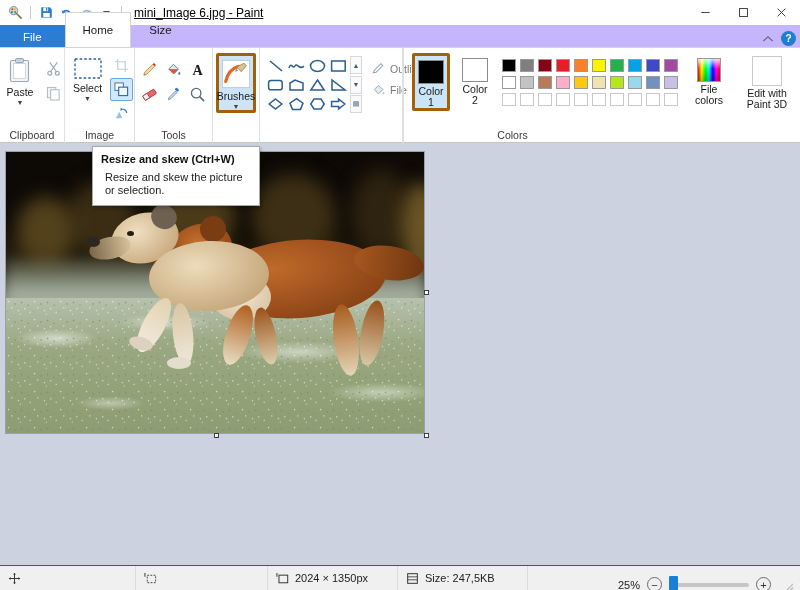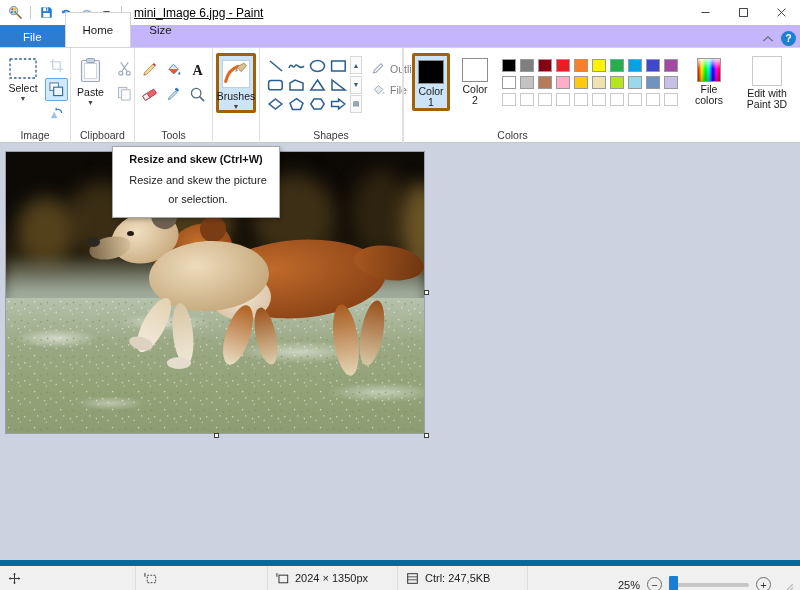--- a/index.html
+++ b/index.html
@@ -318,28 +318,28 @@
     position: absolute;
     left: 106px; top: 123px;
     width: 168px;
     background: #ffffff;
     border: 1px solid #a9a9a9;
     box-shadow: 1px 2px 4px rgba(0,0,0,.25);
     padding: 6px 8px 8px 8px;
     z-index: 50;
   }
   .tt-title { font-size: 11px; font-weight: bold; color:#111; margin-bottom: 6px;}
-  .tt-body { font-size: 11px; color:#222; line-height: 19px; padding-left: 4px;}
+  .tt-body { font-size: 11px; color:#222; line-height: 13px; padding-left: 4px;}
 
   
   .statusbar {
     flex: 0 0 24px;
     height: 40px;
     background: #f0f0f0;
-    border-top: 6px solid #0369a1;
+    border-top: 1px solid #0369a1;
     display: flex;
     align-items: center;
     font-size: 11px;
     color: #222;
   }
   .sb-cell {
     height: 24px;
     display: flex; align-items: center;
     gap: 6px;
     padding: 0 8px;
@@ -446,56 +446,20 @@
         <svg width="12" height="8" viewBox="0 0 14 9">
             <path d="M1.5 7L7 2l5.5 5" fill="none" stroke="#6a6a6a" stroke-width="1.4"></path>
           </svg>
       </div>
       <div class="help-btn">?</div>
     </div>
   </div>
 
   <div class="ribbon">
 
-    <div class="group" style="width:70px">
-      <div class="group-body">
-        <div class="clipboard-grid">
-          <div class="bigbtn">
-            <svg width="30" height="24" viewBox="0 0 30 24">
-              <rect x="2" y="2" width="26" height="19" fill="none" stroke="#2f5f8f" stroke-width="1.3" stroke-dasharray="2.6 2"></rect>
-            </svg>
-            <div class="lbl">Select</div>
-            <div class="caret">▼</div>
-          </div>
-          <div class="img-right">
-            <div class="smallbtn dim">
-              <svg width="15" height="15" viewBox="0 0 16 16">
-                <path d="M4 1v11h11" fill="none" stroke="#4b7aa8" stroke-width="1.3"></path>
-                <path d="M1 4h11v11" fill="none" stroke="#4b7aa8" stroke-width="1.3"></path>
-              </svg>
-            </div>
-            <div class="smallbtn hover">
-              <svg width="15" height="15" viewBox="0 0 16 16">
-                <rect x="1" y="1" width="9" height="8" fill="#ffffff" stroke="#4b7aa8" stroke-width="1.1"></rect>
-                <rect x="5" y="5.5" width="9.5" height="9" fill="#eef5fb" stroke="#2d6ba3" stroke-width="1.2"></rect>
-              </svg>
-            </div>
-            <div class="smallbtn">
-              <svg width="15" height="15" viewBox="0 0 16 16">
-                <path d="M2 13h7l-3.5-7z" fill="#9cc3e0"></path>
-                <path d="M9 3.5a4 4 0 0 1 4.5 4" fill="none" stroke="#2b7cd3" stroke-width="1.3"></path>
-                <path d="M7 1.6l2.6 1.8L7 5.2z" fill="#2b7cd3"></path>
-              </svg>
-            </div>
-          </div>
-        </div>
-      </div>
-      <div class="group-label">Image</div>
-    </div>
-
     <div class="group" style="width:64px">
       <div class="group-body">
         <div class="clipboard-grid">
           <div class="bigbtn">
             <svg width="26" height="28" viewBox="0 0 26 28">
               <rect x="3.5" y="3.5" width="18" height="21" rx="1.5" fill="#f6f6f6" stroke="#9aa8b8" stroke-width="1.2"></rect>
               <rect x="6.5" y="6.5" width="12" height="15" fill="#ffffff" stroke="#c8d2dc" stroke-width=".9"></rect>
               <rect x="8.5" y="1.6" width="8" height="4" rx="1" fill="#c8d4e2" stroke="#8aa0b6" stroke-width="1"></rect>
             </svg>
             <div class="lbl">Paste</div>
@@ -512,20 +476,56 @@
             <div class="smallbtn">
               <svg width="15" height="15" viewBox="0 0 16 16">
                 <rect x="1.5" y="1.5" width="9" height="11" fill="#f4f4f4" stroke="#a8b4c2" stroke-width="1"></rect>
                 <rect x="5" y="4" width="9" height="11" fill="#ffffff" stroke="#a8b4c2" stroke-width="1"></rect>
               </svg>
             </div>
           </div>
         </div>
       </div>
       <div class="group-label">Clipboard</div>
+    </div>
+
+    <div class="group" style="width:70px">
+      <div class="group-body">
+        <div class="clipboard-grid">
+          <div class="bigbtn">
+            <svg width="30" height="24" viewBox="0 0 30 24">
+              <rect x="2" y="2" width="26" height="19" fill="none" stroke="#2f5f8f" stroke-width="1.3" stroke-dasharray="2.6 2"></rect>
+            </svg>
+            <div class="lbl">Select</div>
+            <div class="caret">▼</div>
+          </div>
+          <div class="img-right">
+            <div class="smallbtn dim">
+              <svg width="15" height="15" viewBox="0 0 16 16">
+                <path d="M4 1v11h11" fill="none" stroke="#4b7aa8" stroke-width="1.3"></path>
+                <path d="M1 4h11v11" fill="none" stroke="#4b7aa8" stroke-width="1.3"></path>
+              </svg>
+            </div>
+            <div class="smallbtn hover">
+              <svg width="15" height="15" viewBox="0 0 16 16">
+                <rect x="1" y="1" width="9" height="8" fill="#ffffff" stroke="#4b7aa8" stroke-width="1.1"></rect>
+                <rect x="5" y="5.5" width="9.5" height="9" fill="#eef5fb" stroke="#2d6ba3" stroke-width="1.2"></rect>
+              </svg>
+            </div>
+            <div class="smallbtn">
+              <svg width="15" height="15" viewBox="0 0 16 16">
+                <path d="M2 13h7l-3.5-7z" fill="#9cc3e0"></path>
+                <path d="M9 3.5a4 4 0 0 1 4.5 4" fill="none" stroke="#2b7cd3" stroke-width="1.3"></path>
+                <path d="M7 1.6l2.6 1.8L7 5.2z" fill="#2b7cd3"></path>
+              </svg>
+            </div>
+          </div>
+        </div>
+      </div>
+      <div class="group-label">Image</div>
     </div>
 
     <div class="group" style="width:78px">
       <div class="group-body">
         <div class="tools-grid">
           <div class="tool">
             <svg width="17" height="17" viewBox="0 0 18 18">
               <path d="M3 15l1-3.2L12.4 3.4l2.2 2.2L6.2 14z" fill="#f2d79a" stroke="#b08a44" stroke-width=".9"></path>
               <path d="M12.4 3.4l2.2 2.2 1.3-1.3-2.2-2.2z" fill="#c0392b"></path>
               <path d="M3 15l1.1-.3-.8-.8z" fill="#444"></path>
@@ -668,21 +668,20 @@
               <svg width="15" height="15" viewBox="0 0 16 16">
                 <path d="M3.5 8L8 3.5 12.6 8.1 8 12.7z" fill="#e4eaf0" stroke="#9aa6b4" stroke-width="1"></path>
                 <path d="M13.6 10c.8 1.3 1 2 .4 2.6-.6.6-1.6.2-1.4-.8.1-.6.6-1.3 1-1.8z" fill="#b8c4d2"></path>
               </svg>
               <span>File</span>
               <span style="font-size:7px">▼</span>
             </div>
           </div>
         </div>
       </div>
-      <div class="group-label">Shapes</div>
     </div>
 
     <div class="group" style="width:46px">
       <div class="group-label"></div>
     </div>
 
     <div class="group" style="flex:1">
       <div class="group-body" style="justify-content:flex-start; gap:6px; padding-left:8px;">
 
         <div class="bigbtn sel" style="width:38px; padding-top:4px">
@@ -871,21 +870,21 @@
 
           <div style="position:absolute;inset:0;backdrop-filter:blur(.6px);"></div>
         </div>
       </div>
 
       <div class="handle" style="left:419px; top:139px;"></div>
       <div class="handle" style="left:209px; top:282px;"></div>
       <div class="handle" style="left:419px; top:282px;"></div>
     </div>
 
-    <div class="tooltip" style="left:112px; top:3px;text-align:center;">
+    <div class="tooltip" style="left:92px; top:3px;">
       <div class="tt-title">Resize and skew (Ctrl+W)</div>
       <div class="tt-body">Resize and skew the picture or selection.</div>
     </div>
   </div>
 
   <div class="statusbar">
     <div class="sb-cell" style="width:136px">
       <span>
         <svg width="13" height="13" viewBox="0 0 14 14">
           <path d="M7 1v12M1 7h12" stroke="#3a3a3a" stroke-width="1.1"></path>
@@ -912,21 +911,21 @@
       </span>
       <span>2024 × 1350px</span>
     </div>
     <div class="sb-cell" style="width:130px">
       <span>
         <svg width="13" height="13" viewBox="0 0 14 14">
           <rect x="1.8" y="1.8" width="10.4" height="10.4" fill="none" stroke="#3a3a3a" stroke-width="1.1"></rect>
           <path d="M1.8 5.2h10.4M1.8 8.4h10.4" stroke="#3a3a3a" stroke-width=".9"></path>
         </svg>
       </span>
-      <span>Ctrl: 247,5KB</span>
+      <span>Size: 247,5KB</span>
     </div>
     <div class="sb-grow"></div>
     <div class="zoomzone">
       <span>25%</span>
       <span class="zbtn">−</span>
       <span class="slider">
         <span class="slider-thumb"></span>
       </span>
       <span class="zbtn">+</span>
       <span class="grip">

